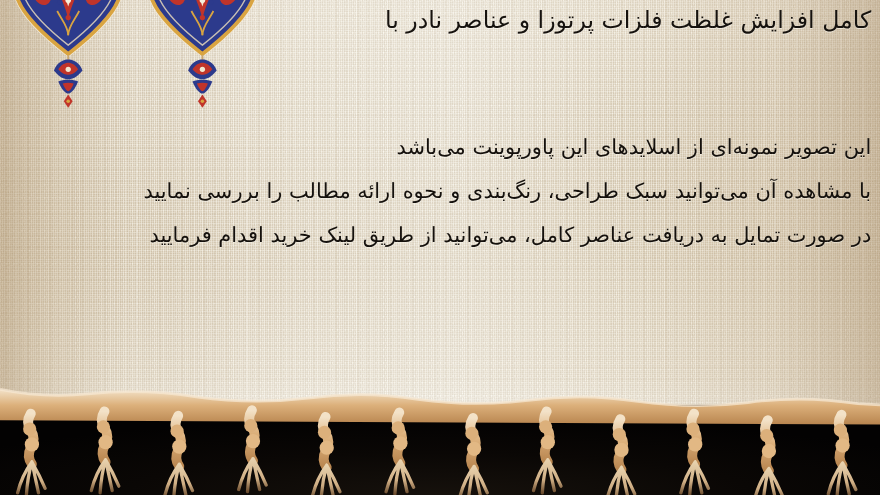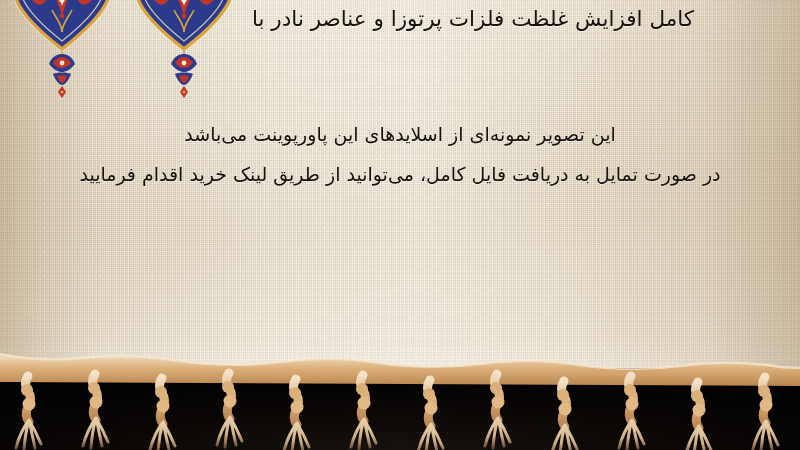--- a/index.html
+++ b/index.html
@@ -86,38 +86,37 @@
     width: 260px; height: 110px;
   }
   .ornament { position: absolute; top: -34px; }
 
   
   .title-block {
     position: absolute;
     left: 252px;
     top: 2px;
     width: 540px;
-    text-align: left;
+    text-align: right;
     direction: rtl;
   }
   .title-line {
     font-size: 21.5px;
     line-height: 34px;
     color: #16120e;
     letter-spacing: 0px;
     text-shadow: 0 1px 0 rgba(255,252,244,0.5);
     white-space: nowrap;
   }
 
   .body-block {
     position: absolute;
     left: 8px;
     top: 114px;
     width: 784px;
-    text-align: center;
     direction: rtl;
   }
   .body-line {
     font-size: 19px;
     line-height: 40px;
     color: #15110d;
     white-space: nowrap;
     text-shadow: 0 1px 0 rgba(255,252,244,0.45);
   }
 
@@ -274,21 +273,22 @@
     </svg>
 
   </div>
 
   <div class="title-block">
     <div class="title-line">کامل افزایش غلظت فلزات پرتوزا و عناصر نادر با</div>
   </div>
 
   <div class="body-block">
     <div class="body-line">این تصویر نمونه‌ای از اسلایدهای این پاورپوینت می‌باشد</div>
-    <div class="body-line">در صورت تمایل به دریافت فایل کامل، می‌توانید از طریق لینک خرید اقدام فرمایید</div>
+    <div class="body-line">با مشاهده آن می‌توانید سبک طراحی، رنگ‌بندی و نحوه ارائه مطالب را بررسی نمایید</div>
+    <div class="body-line">در صورت تمایل به دریافت عناصر کامل، می‌توانید از طریق لینک خرید اقدام فرمایید</div>
   </div>
 
   <div class="black-band"></div>
 
   <svg class="fringe-svg" viewBox="0 0 800 98">
     <defs>
       <linearGradient id="cordg" x1="0" y1="0" x2="0" y2="1">
         <stop offset="0%" stop-color="#f3e2c8"></stop>
         <stop offset="45%" stop-color="#dcb07b"></stop>
         <stop offset="100%" stop-color="#b8854f"></stop>

